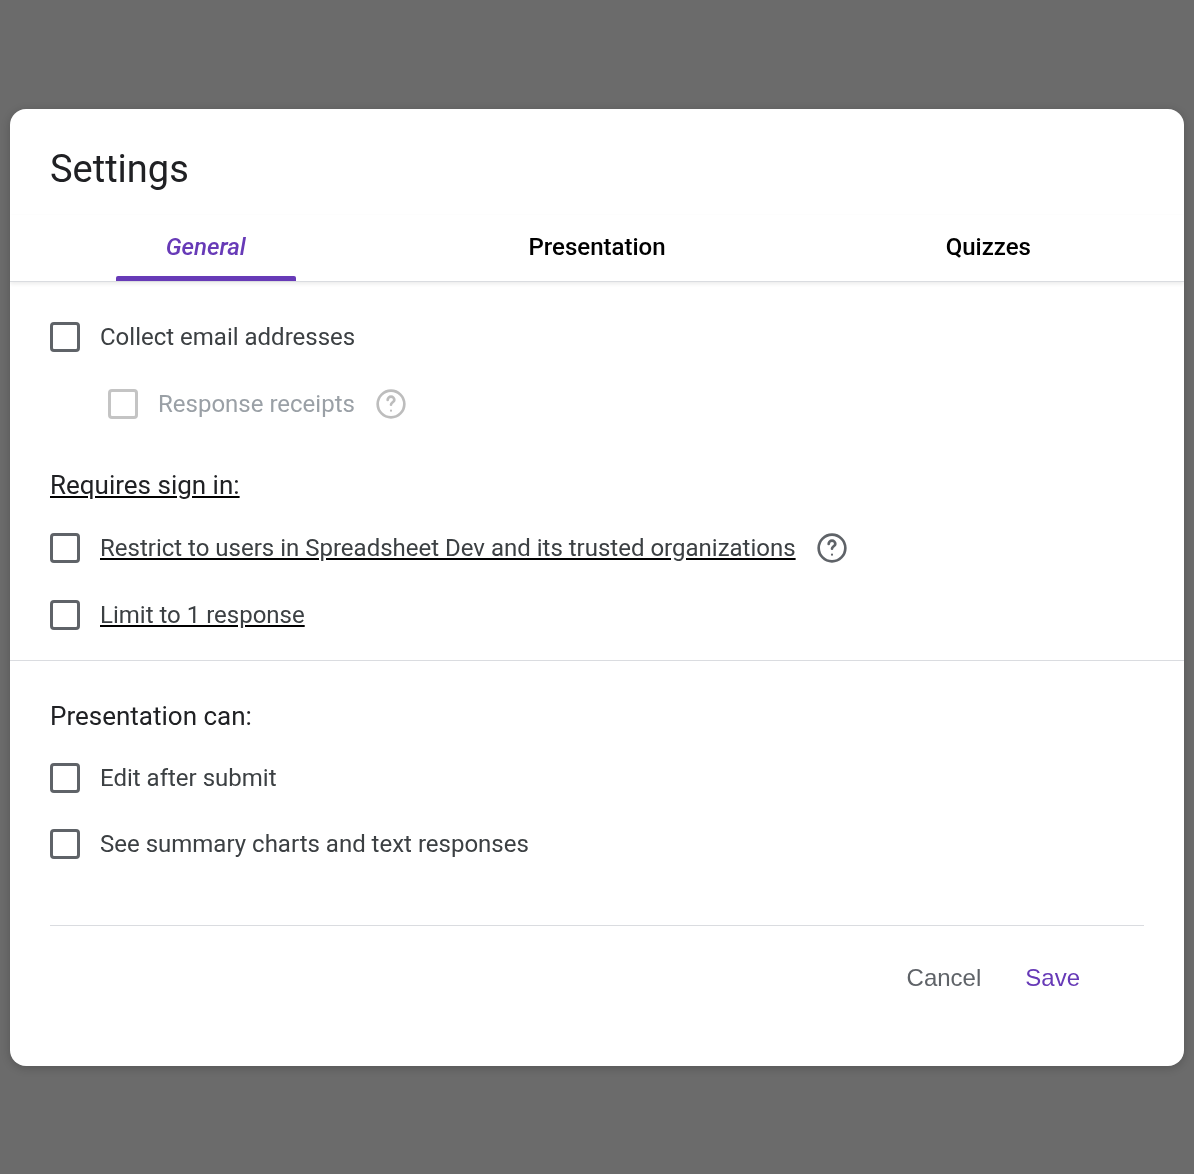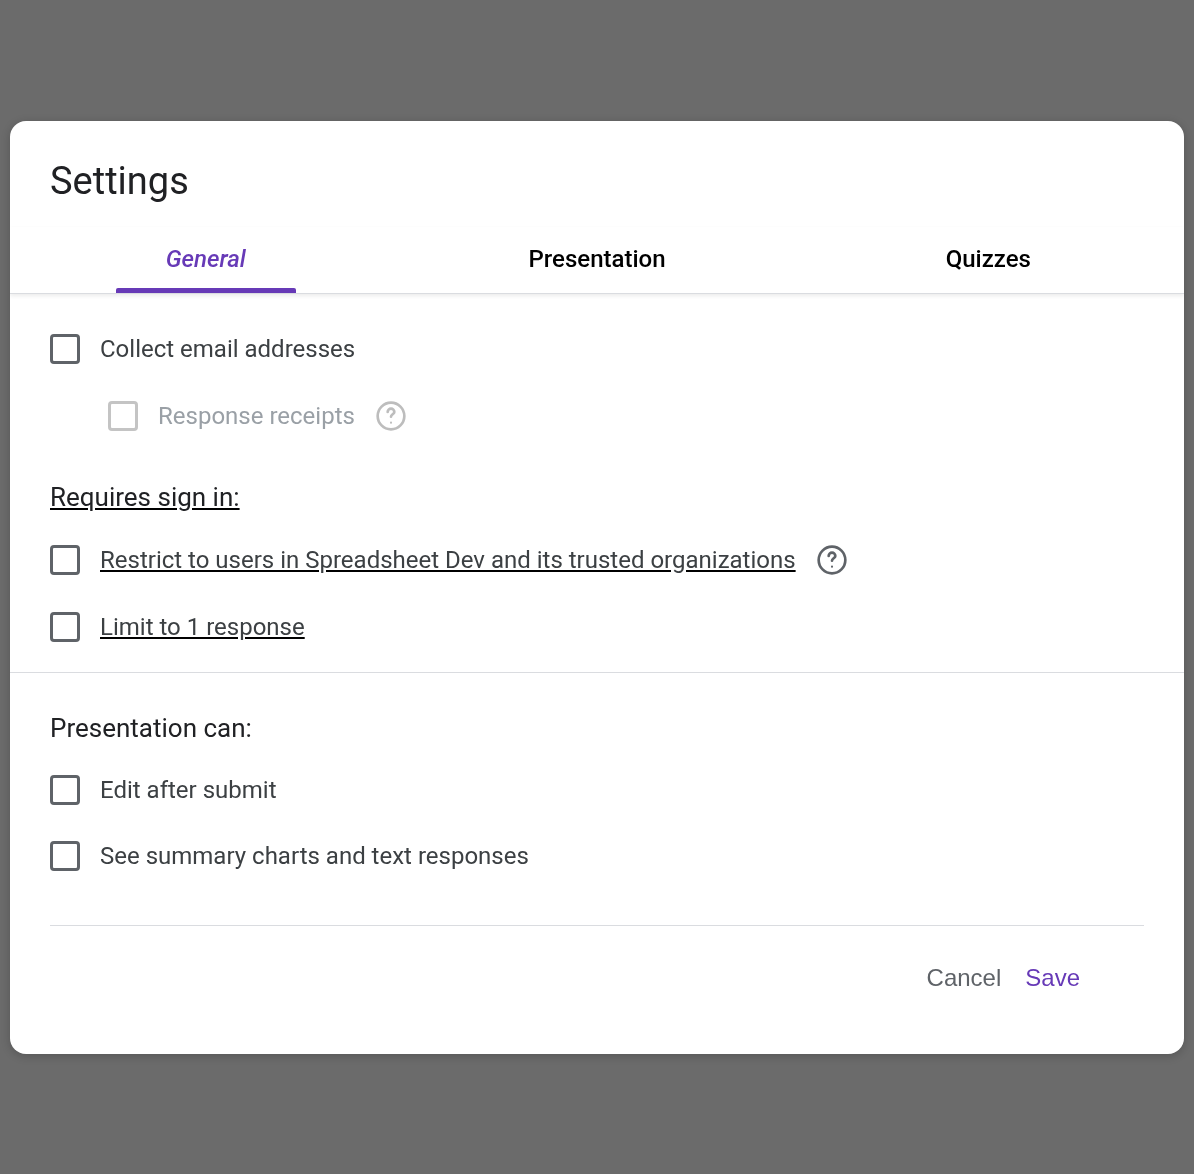--- a/index.html
+++ b/index.html
@@ -115,24 +115,24 @@
       justify-content: center;
       flex-shrink: 0;
     }
     .help-icon svg {
       width: 32px;
       height: 32px;
     }
     .actions {
       display: flex;
       justify-content: flex-end;
-      gap: 16px;
+      gap: 36px;
       padding: 30px 60px 50px 40px;
       border-top: 1px solid #dadce0;
-      margin: 4px 40px;
+      margin: 16px 40px;
     }
     .actions-wrapper {
       padding-top: 20px;
     }
     .btn {
       font-size: 24px;
       font-weight: 500;
       border: none;
       background: none;
       cursor: pointer;

